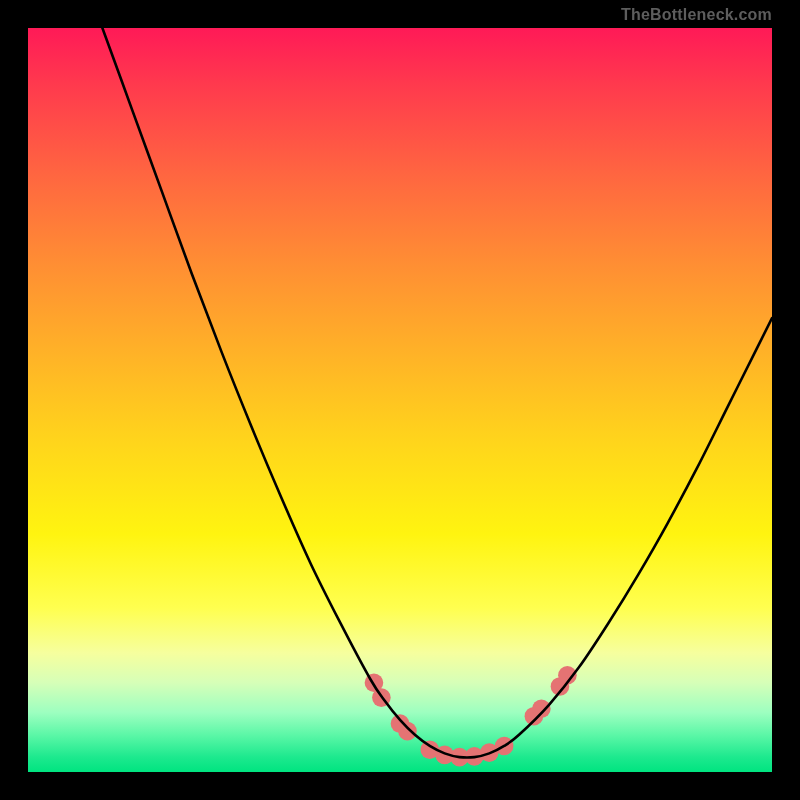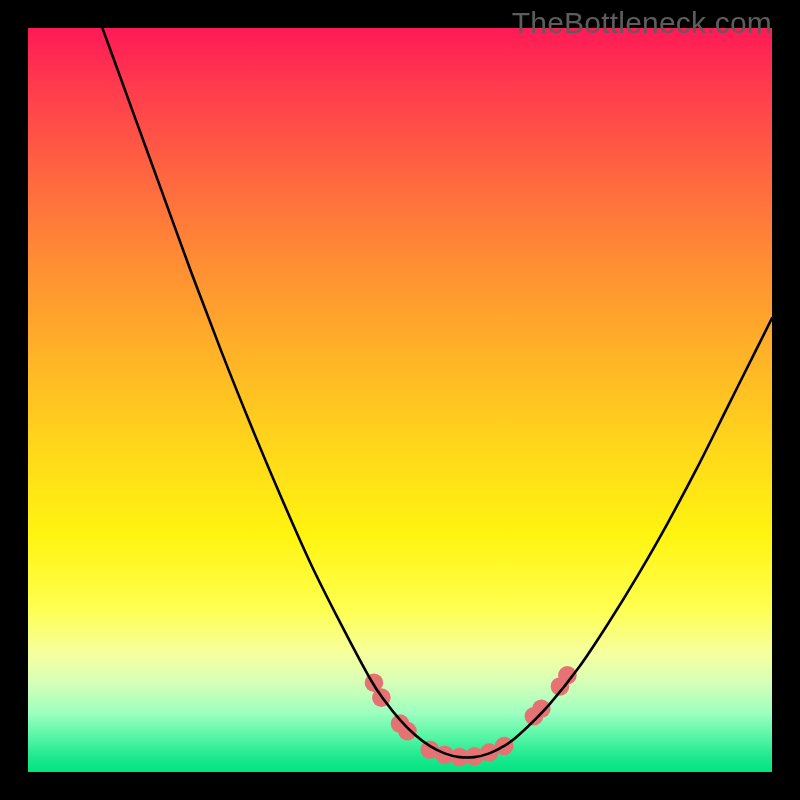--- a/index.html
+++ b/index.html
@@ -36,22 +36,22 @@
       #5cf7a7 95%,
       #1de98e 98%,
       #00e480 100%
     );
   }
   .watermark {
     position: absolute;
     top: 6px;
     right: 28px;
     font-family: Arial, Helvetica, sans-serif;
-    font-size: 30px;
-    font-weight: 400;
+    font-size: 16px;
+    font-weight: 700;
     color: #5d5d5d;
     letter-spacing: 0.2px;
   }
   svg.curve {
     position: absolute;
     inset: 0;
     width: 100%;
     height: 100%;
   }
   .dot {

